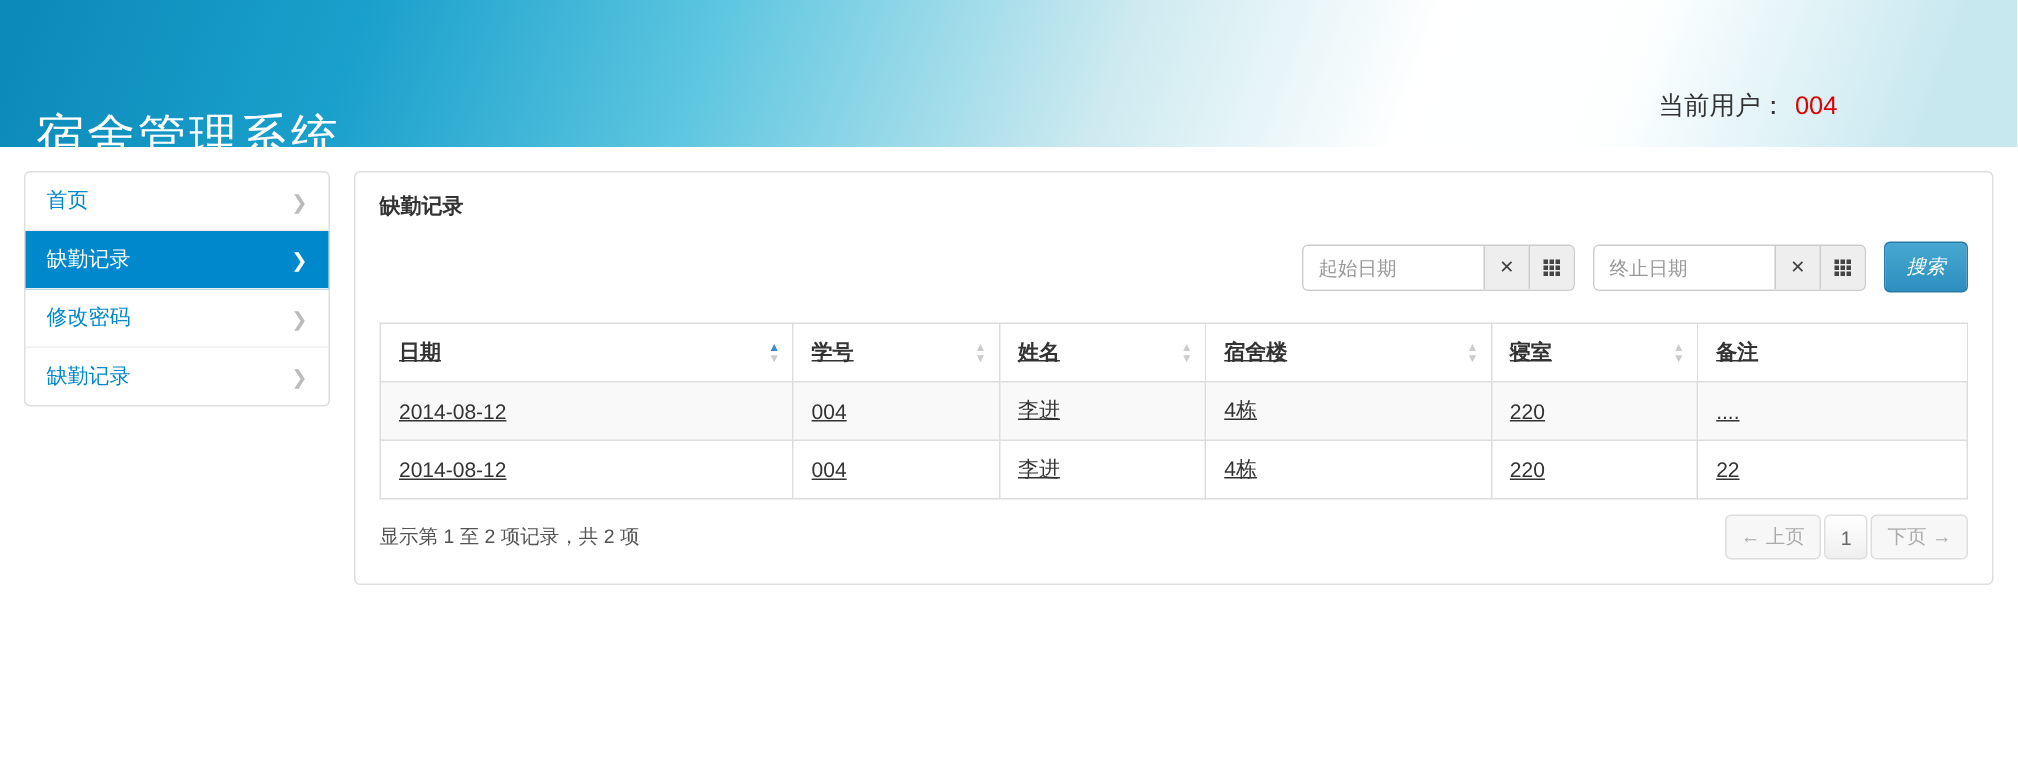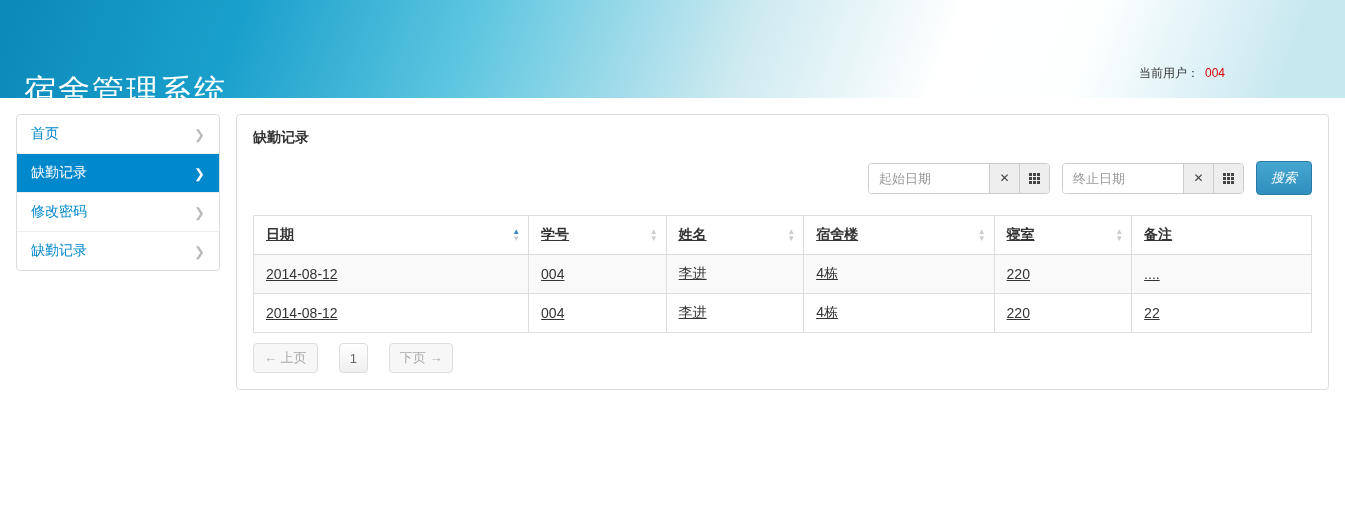--- a/index.html
+++ b/index.html
@@ -22,21 +22,21 @@
     font-size: 32px;
     font-weight: 400;
     letter-spacing: 2px;
     font-family: "SimSun", serif;
     margin-top: 42px;
   }
   .current-user {
     position: absolute;
     right: 120px;
     bottom: 16px;
-    font-size: 12px;
+    font-size: 17px;
     color: #333;
   }
   .current-user .uid { color: #d00; margin-left: 6px; }
   .container {
     display: flex;
     gap: 16px;
     padding: 16px;
     align-items: flex-start;
   }
   .sidebar {
@@ -157,21 +157,21 @@
   table.data tbody tr:nth-child(odd) { background: #f9f9f9; }
   .table-footer {
     display: flex;
     justify-content: space-between;
     align-items: center;
     font-size: 13px;
     color: #555;
   }
   .pager {
     display: flex;
-    gap: 21px;
+    gap: 2px;
   }
   .pager-btn {
     border: 1px solid #ddd;
     border-radius: 4px;
     padding: 5px 10px;
     color: #888;
     background: #fff;
     font-size: 13px;
     cursor: pointer;
   }
@@ -307,20 +307,21 @@
             <td>004</td>
             <td>李进</td>
             <td>4栋</td>
             <td>220</td>
             <td>22</td>
           </tr>
         </tbody>
     </table>
 
     <div class="table-footer">
+      <div>显示第 1 至 2 项记录，共 2 项</div>
       <div class="pager">
         <button class="pager-btn" disabled="">← 上页</button>
         <button class="pager-btn current">1</button>
         <button class="pager-btn" disabled="">下页 →</button>
       </div>
     </div>
   </div>
 </div>
 
 </body></html>

